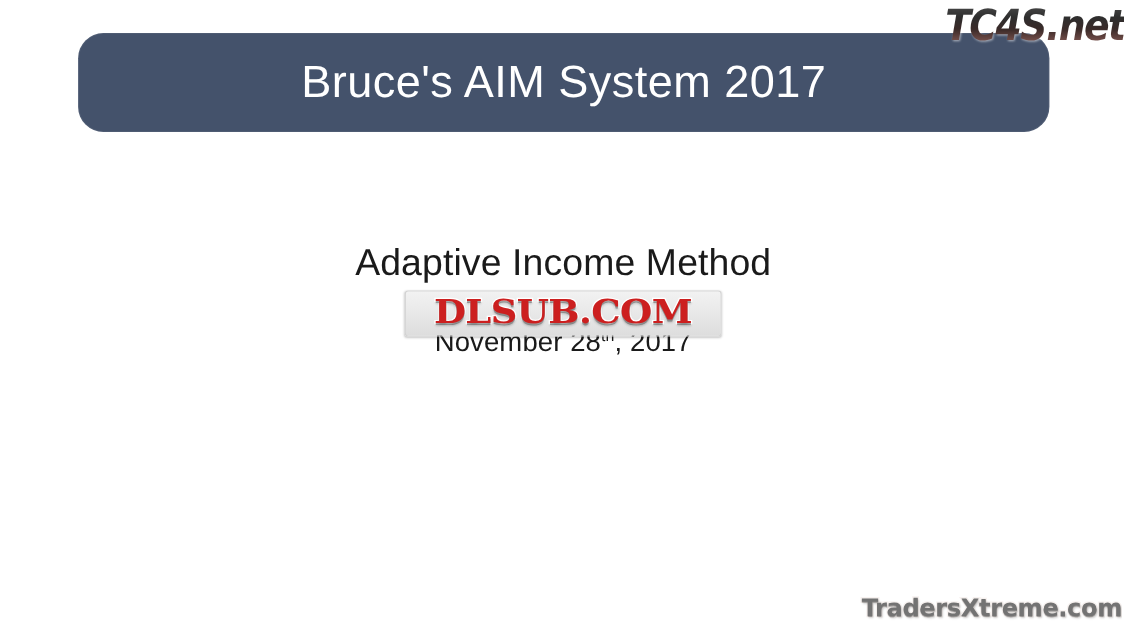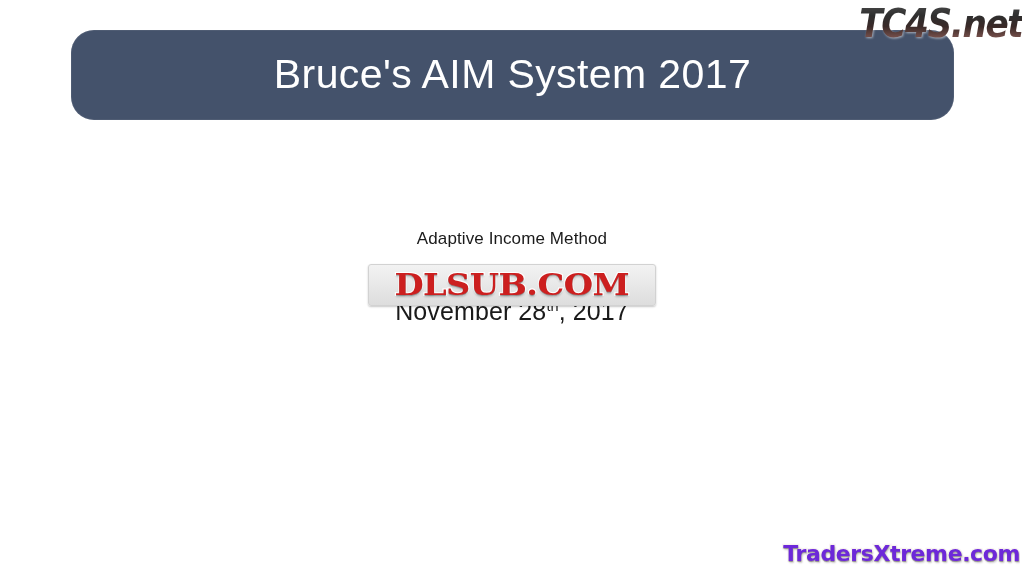--- a/index.html
+++ b/index.html
@@ -48,21 +48,21 @@
   
   #subtitle-block {
     position: absolute;
     left: 0;
     top: 222px;
     width: 1024px;
     text-align: center;
   }
   #subtitle-line {
     font-family: "Liberation Sans", sans-serif;
-    font-size: 17px;
+    font-size: 34px;
     font-weight: 400;
     color: #1a1a1a;
     line-height: 34px;
     letter-spacing: 0.1px;
   }
   #date-line {
     font-family: "Liberation Sans", sans-serif;
     font-size: 25px;
     font-weight: 400;
     color: #1a1a1a;
@@ -156,21 +156,21 @@
     justify-content: flex-end;
     overflow: hidden;
   }
   #tradersxtreme-text {
     font-family: "DejaVu Sans", sans-serif;
     font-size: 22px;
     font-weight: 700;
     letter-spacing: -0.4px;
     line-height: 1;
     white-space: nowrap;
-    color: #6d28d9;
+    color: #737373;
     -webkit-text-stroke: 2.4px #f7f2f0;
     paint-order: stroke fill;
     text-shadow:
       0 1px 0 rgba(0,0,0,0.26),
       1px 2px 2px rgba(0,0,0,0.20);
   }
 </style>
 </head>
 <body>
 

